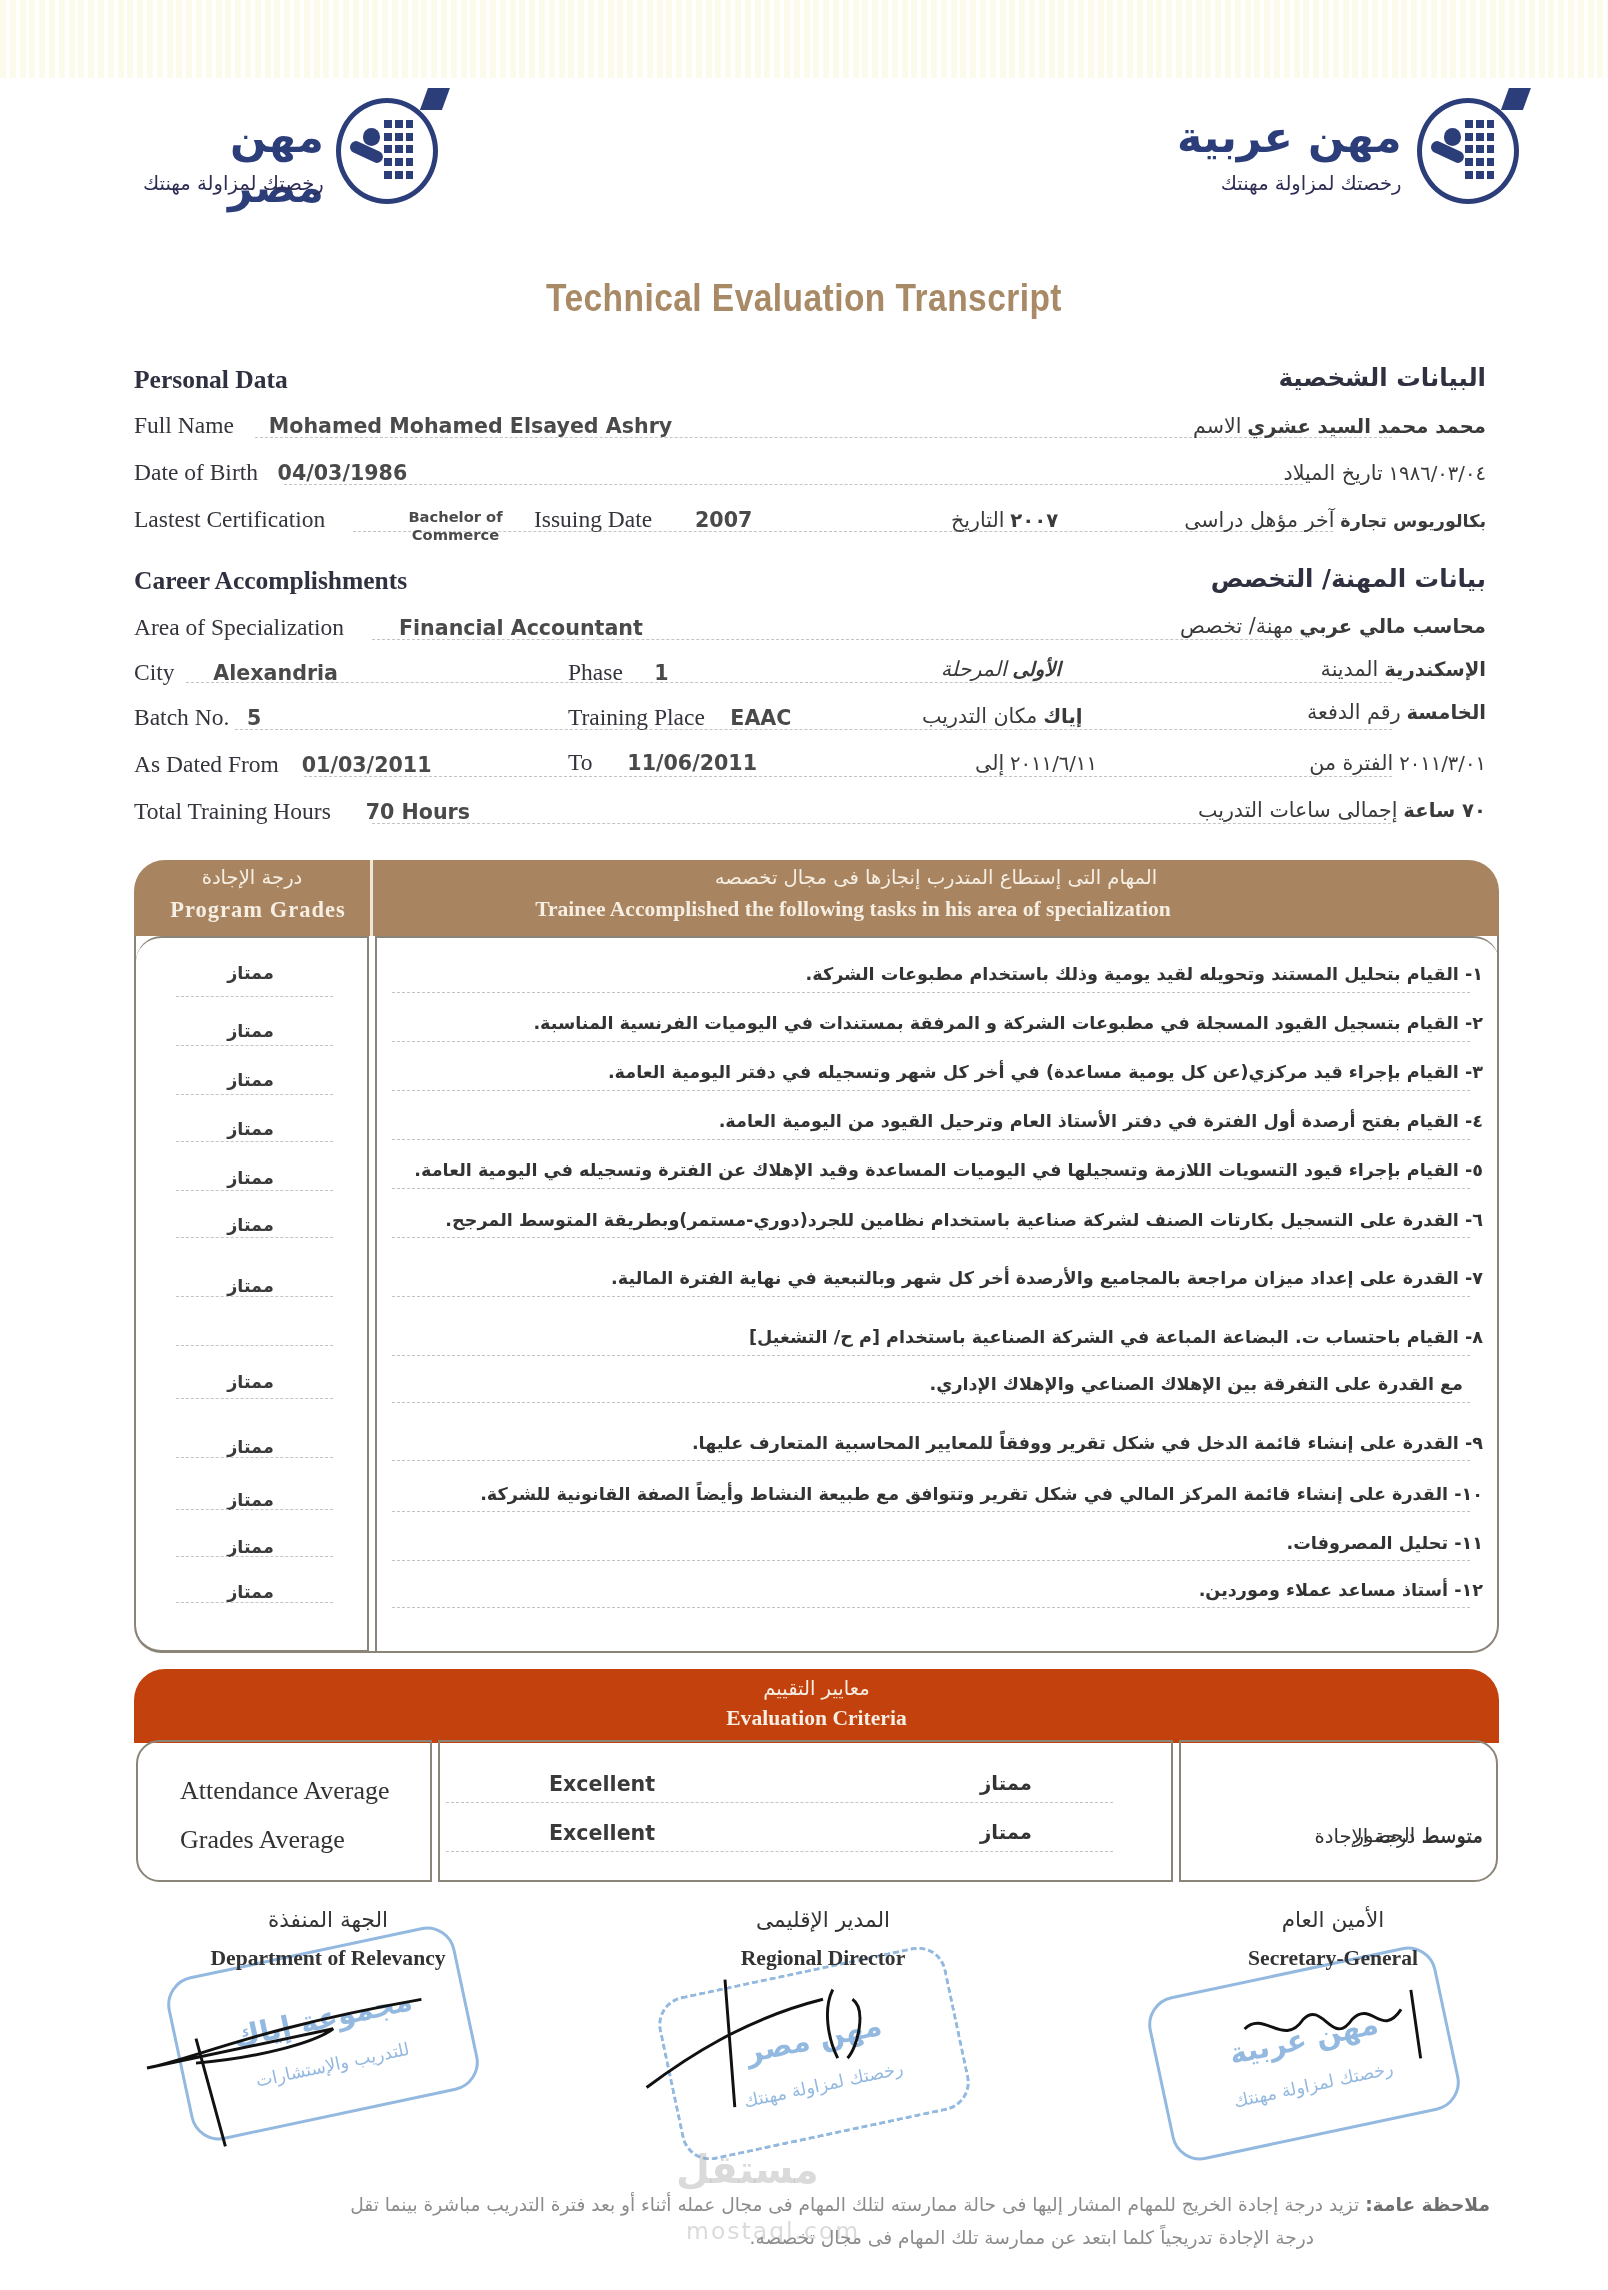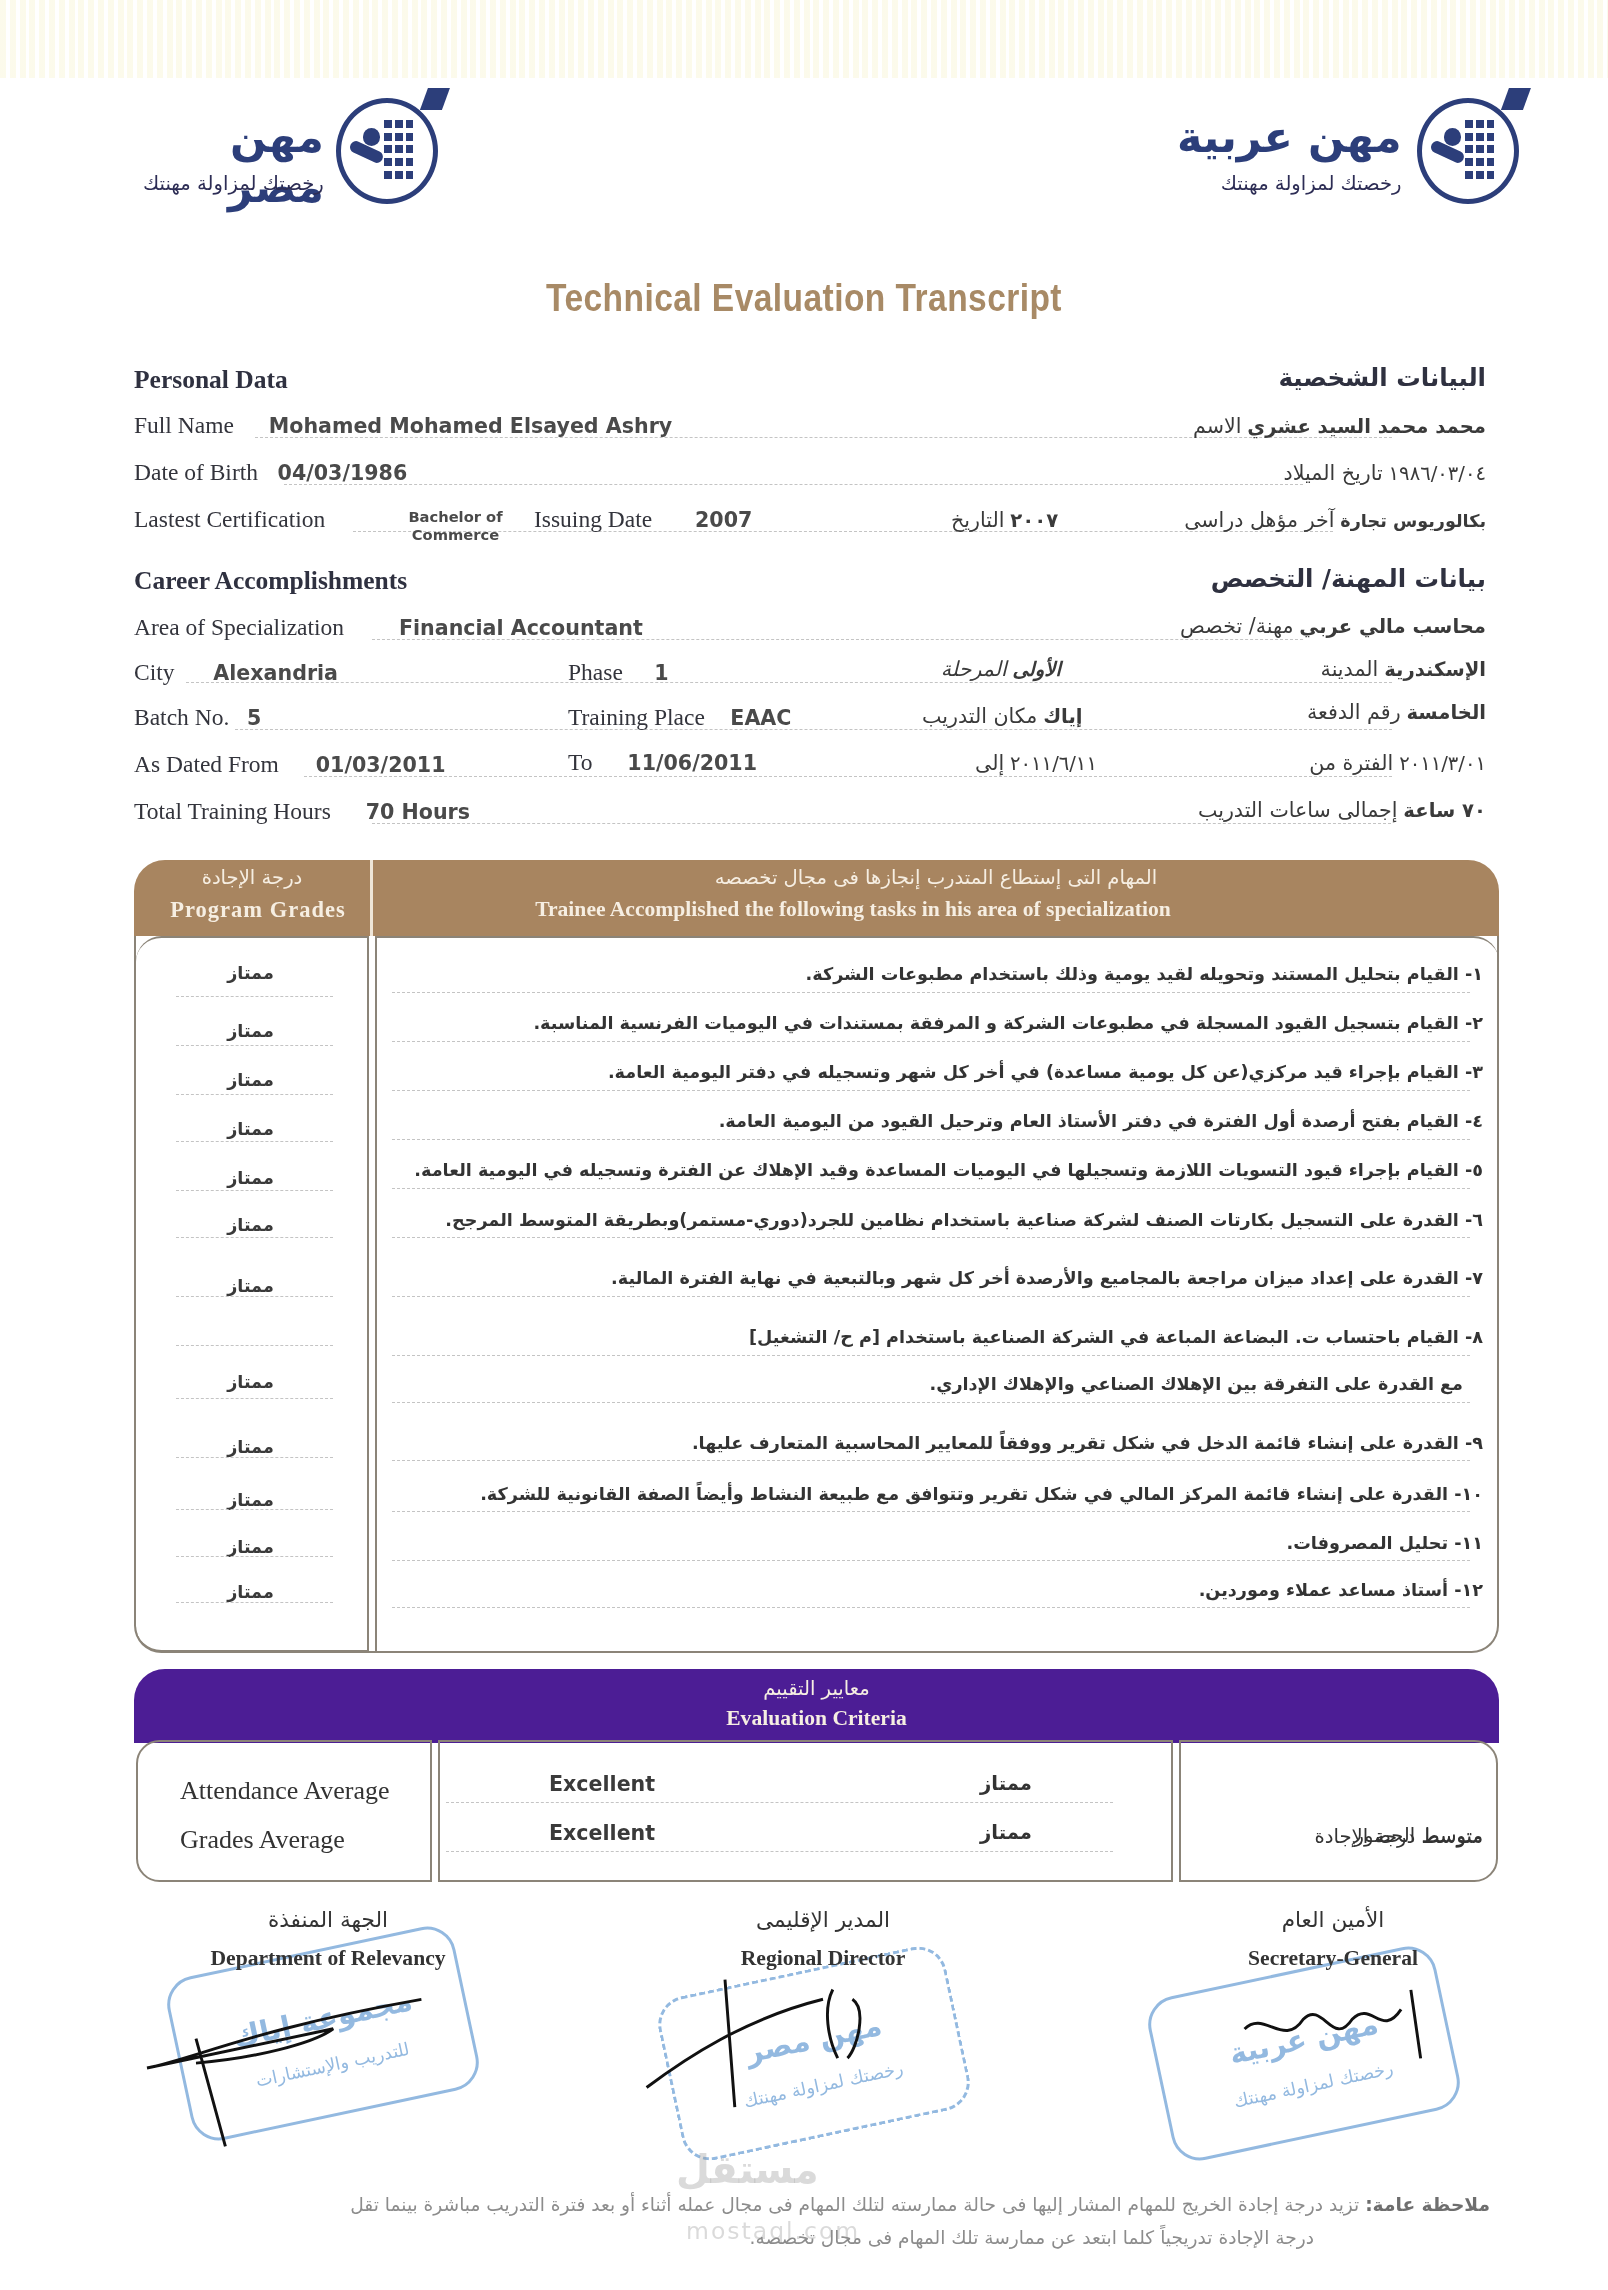--- a/index.html
+++ b/index.html
@@ -56,21 +56,21 @@
 
   .panel-body { position: absolute; left: 134px; top: 936px; width: 1365px; height: 717px;
     background: #ffffff; border: 2px solid #8b8478; border-top: none; border-radius: 0 0 27.4px 27.4px; }
   .grades-col { position: absolute; left: 0; top: 0; width: 233px; height: 716px; border: 2px solid #8b8478; border-radius: 25.5px 0 0 25.5px; border-left: none; border-top: 2px solid #8b8478; }
   .tasks-col { position: absolute; left: 239px; top: 0; width: 1124px; height: 716px; border-left: 2px solid #8b8478; border-top: 2px solid #8b8478; border-radius: 0 25.5px 25.5px 0; }
 
   .grade { position: absolute; left: 0; width: 233px; text-align: center; font-family: "DejaVu Sans", sans-serif; font-weight: bold; font-size: 17.6px; color: #3a3a3a; direction: rtl; }
   .task { position: absolute; right: 1373px; font-family: "DejaVu Sans", sans-serif; font-weight: bold; font-size: 17.6px; color: #333; direction: rtl; white-space: nowrap; }
 
   
-  .eval-head { position: absolute; left: 134px; top: 1669px; width: 1365px; height: 74px; background: #4c1d95; border-radius: 31px 31px 0 0; }
+  .eval-head { position: absolute; left: 134px; top: 1669px; width: 1365px; height: 74px; background: #c2410c; border-radius: 31px 31px 0 0; }
   .eh-ar { position: absolute; left: 0; top: 7.8px; width: 100%; text-align: center; color: #f6eee2; font-family: "DejaVu Sans", sans-serif; font-size: 19.6px; direction: rtl; letter-spacing: 2px; }
   .eh-en { position: absolute; left: 0; top: 37px; width: 100%; text-align: center; color: #f6eee2; font-family: "Liberation Serif", serif; font-weight: bold; font-size: 21.6px; }
   .eval-body { position: absolute; left: 134px; top: 1740px; width: 1365px; height: 142px; }
   .eb-left { position: absolute; left: 2px; top: 0; width: 296px; height: 142px; border: 2px solid #8b8478; border-radius: 23.5px 0 0 23.5px; border-right: 2px solid #8b8478; }
   .eb-mid { position: absolute; left: 304px; top: 0; width: 735px; height: 142px; border: 2px solid #8b8478; }
   .eb-right { position: absolute; left: 1045px; top: 0; width: 319px; height: 142px; border: 2px solid #8b8478; border-radius: 0 23.5px 23.5px 0; }
   .eval-lbl { position: absolute; font-family: "Liberation Serif", serif; font-size: 26px; color: #333; }
   .eval-ar { position: absolute; font-family: "DejaVu Sans", sans-serif; font-size: 19.6px; color: #333; direction: rtl; }
   .eval-val { position: absolute; font-family: "DejaVu Sans", sans-serif; font-weight: bold; font-size: 20.6px; color: #3a3a3a; }
 
@@ -204,21 +204,21 @@
   <span class="ar-lbl" style="margin-left:59px;">مكان التدريب</span>
 </div>
 <div class="row" style="right:122px; top:698px;">
   <span class="ar-val">الخامسة</span>
   <span class="ar-lbl" style="margin-left:55px;">رقم الدفعة</span>
 </div>
 
 <div class="dash" style="left:304px; top:776px; width:1088px;"></div>
 <div class="row" style="left:134px; top:751px;">
   <span class="lbl">As Dated From</span>
-  <span class="val" style="margin-left:31px;">01/03/2011</span>
+  <span class="val" style="margin-left:17px;">01/03/2011</span>
 </div>
 <div class="row" style="left:568px; top:749px;">
   <span class="lbl">To</span>
   <span class="val" style="margin-left:29px;">11/06/2011</span>
 </div>
 <div class="row" style="left:916px; top:749px;">
   <span class="ar-val" style="font-weight:normal;">٢٠١١/٦/١١</span>
   <span class="ar-lbl" style="margin-left:59px;">إلى</span>
 </div>
 <div class="row" style="right:122px; top:749px;">

